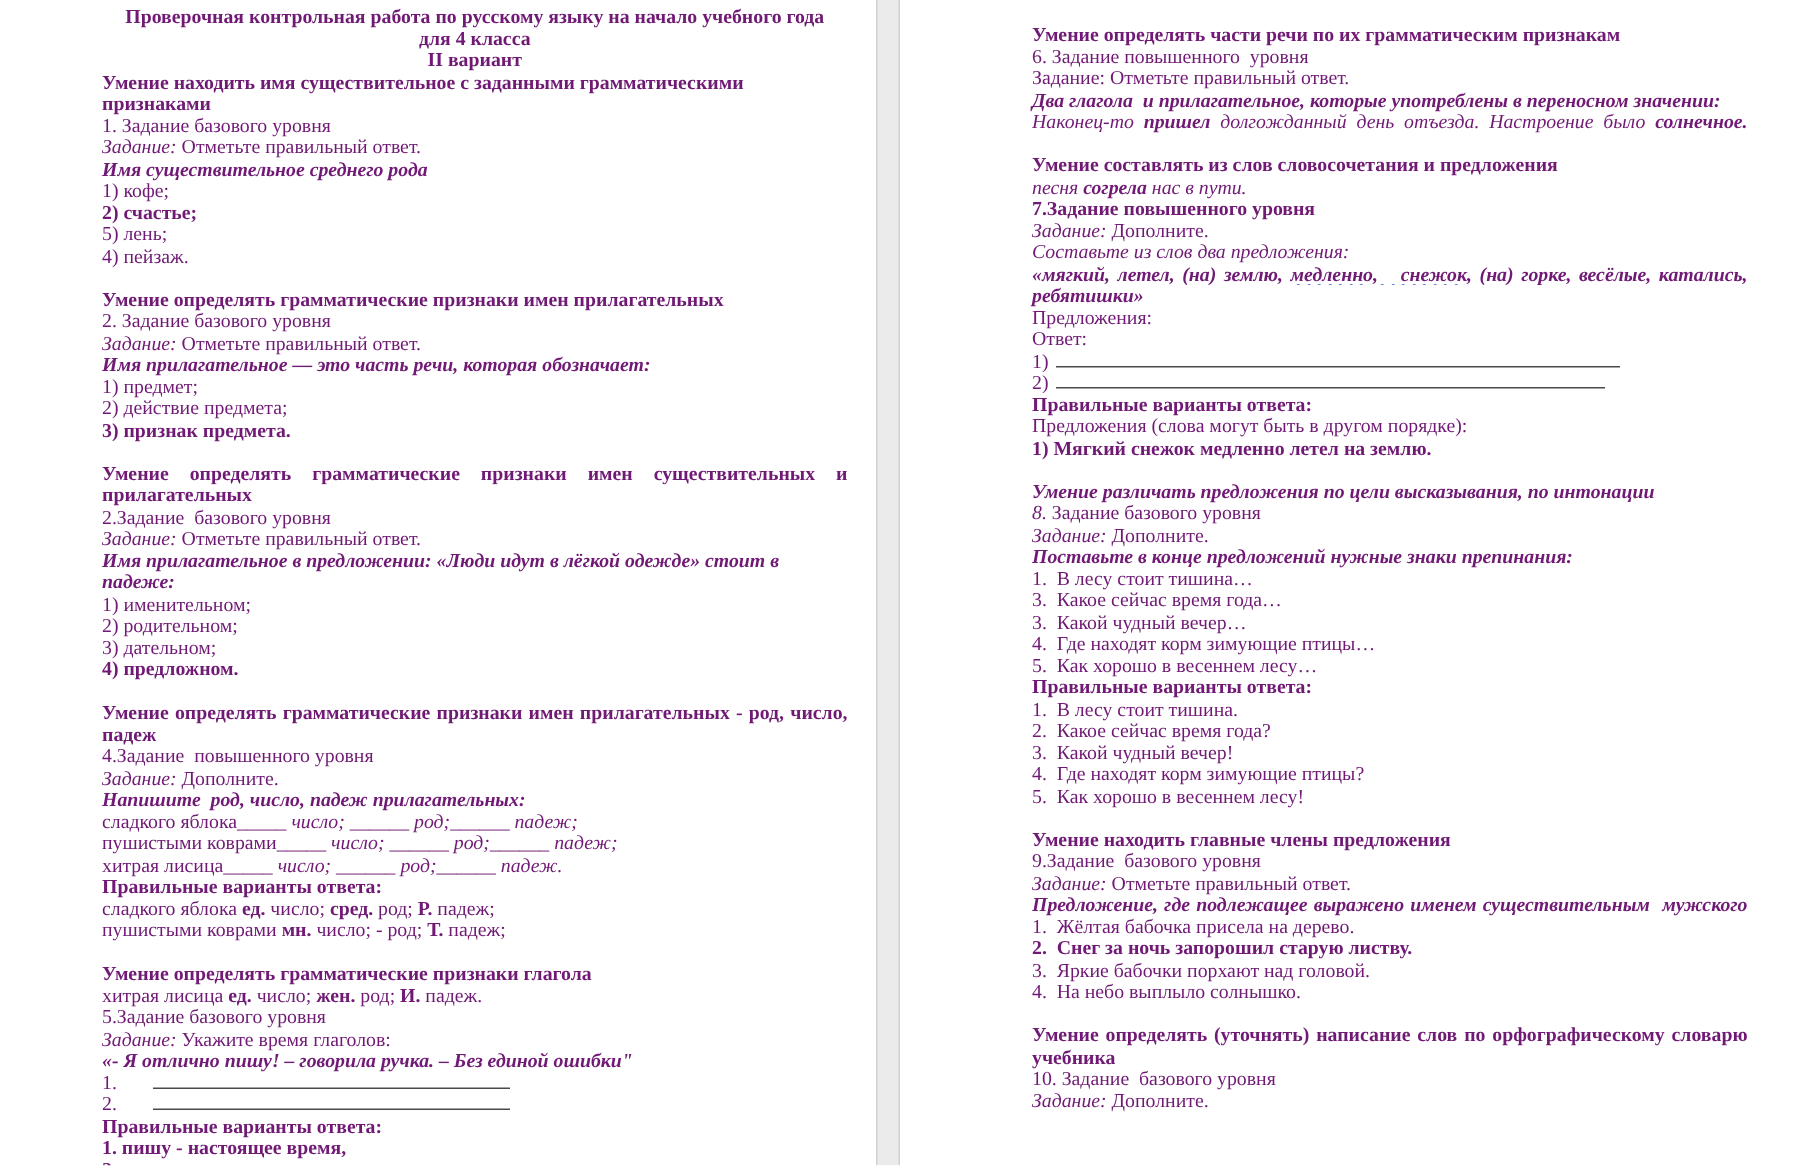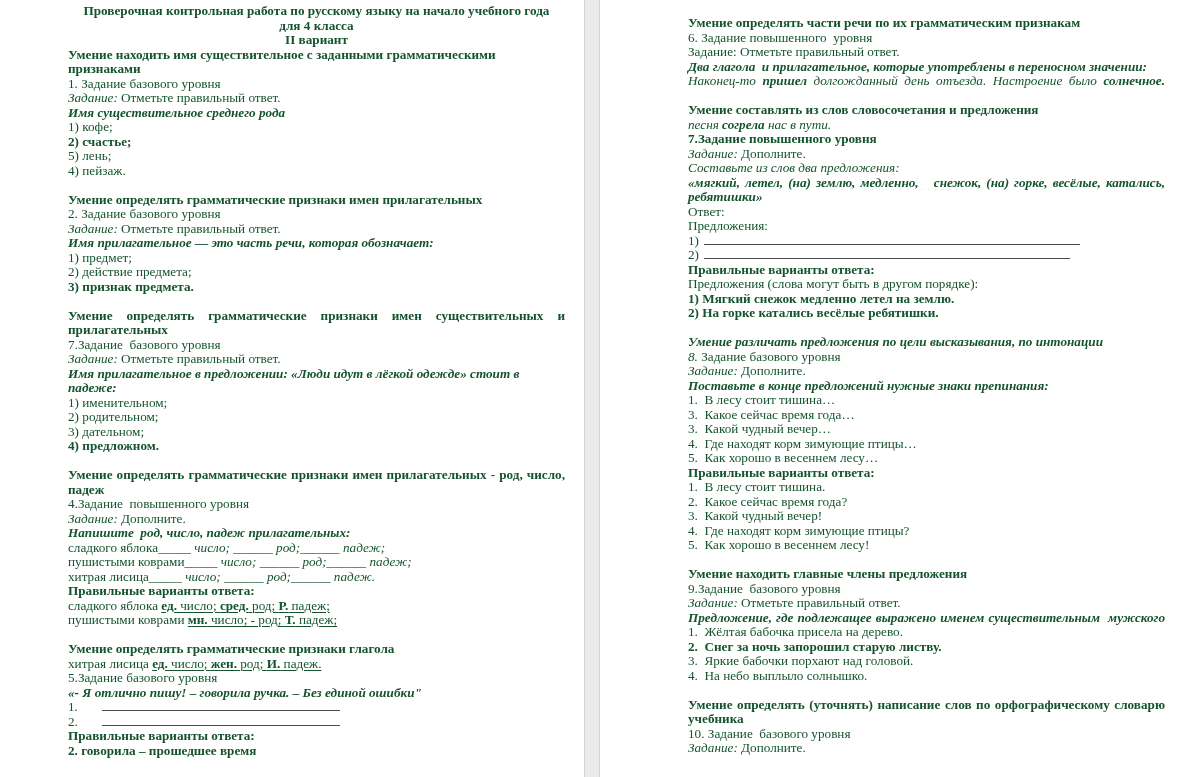--- a/index.html
+++ b/index.html
@@ -1,38 +1,38 @@
 <!DOCTYPE html>
 <html><head>
 <meta charset="utf-8">
 <style>
   html,body{margin:0;padding:0;background:#ffffff;}
   .screen{
     position:relative;width:1200px;height:777px;background:#ffffff;overflow:hidden;
-    font-family:"Liberation Serif","DejaVu Serif",serif;color:#14532d;
+    font-family:"Liberation Serif","DejaVu Serif",serif;color:#701a75;
     font-size:13.2px;line-height:14.5px;
   }
   .page{position:absolute;top:0;bottom:0;background:#ffffff;}
   .page-1{left:0;width:584px;padding:4px 19px 0 68px;box-sizing:border-box;}
   .page-2{left:600px;width:600px;padding:16px 35px 0 88px;box-sizing:border-box;}
   .gutter{
     position:absolute;top:0;bottom:0;left:584px;width:16px;
     background:#ebebeb;border-left:1px solid #d2d2d2;border-right:1px solid #d2d2d2;
     box-sizing:border-box;
   }
   .line{white-space:pre-wrap;min-height:14.5px;}
   .center{text-align:center;}
   .jline{
     text-align:justify;text-align-last:justify;white-space:normal;
     height:14.5px;overflow:hidden;
   }
   .gap{margin-top:14.5px;}
   .b{font-weight:bold;}
   .i{font-style:italic;}
-  .u{text-decoration:underline;text-decoration-thickness:1px;text-underline-offset:2px;}
+  .u{text-decoration-thickness:1px;text-underline-offset:2px;}
   .w{
     text-decoration-line:underline;text-decoration-style:wavy;
     text-decoration-color:#3f64cf;text-decoration-thickness:1px;
     text-underline-offset:2px;
   }
   .blank{
     display:inline-block;height:10px;border-bottom:1px solid #4a4a4a;
     vertical-align:baseline;
   }
 </style>
@@ -54,69 +54,70 @@
       <div class="line"><span class="">4) пейзаж.</span></div>
       <div class="line gap"><span class="b ">Умение определять грамматические признаки имен прилагательных</span></div>
       <div class="line"><span class="">2. Задание базового уровня</span></div>
       <div class="line"><span class="i ">Задание:</span><span class=""> Отметьте правильный ответ.</span></div>
       <div class="line"><span class="b i ">Имя прилагательное — это часть речи, которая обозначает:</span></div>
       <div class="line"><span class="">1) предмет;</span></div>
       <div class="line"><span class="">2) действие предмета;</span></div>
       <div class="line"><span class="b ">3) признак предмета.</span></div>
       <div class="line jline gap"><span class="b ">Умение определять грамматические признаки имен существительных и</span></div>
       <div class="line"><span class="b ">прилагательных</span></div>
-      <div class="line"><span class="">7.Задание  базового уровня</span></div>
+      <div class="line"><span class="">2.Задание  базового уровня</span></div>
       <div class="line"><span class="i ">Задание:</span><span class=""> Отметьте правильный ответ.</span></div>
       <div class="line"><span class="b i ">Имя прилагательное в предложении: «Люди идут в лёгкой одежде» стоит в падеже:</span></div>
       <div class="line"><span class="">1) именительном;</span></div>
       <div class="line"><span class="">2) родительном;</span></div>
       <div class="line"><span class="">3) дательном;</span></div>
       <div class="line"><span class="b ">4) предложном.</span></div>
       <div class="line jline gap"><span class="b ">Умение определять грамматические признаки имен прилагательных - род, число,</span></div>
       <div class="line"><span class="b ">падеж</span></div>
       <div class="line"><span class="">4.Задание  повышенного уровня</span></div>
       <div class="line"><span class="i ">Задание:</span><span class=""> Дополните.</span></div>
       <div class="line"><span class="b i ">Напишите  род, число, падеж прилагательных:</span></div>
       <div class="line"><span class="">сладкого яблока_____ </span><span class="i ">число; </span><span class="">______ </span><span class="i ">род;</span><span class="">______ </span><span class="i ">падеж;</span></div>
       <div class="line"><span class="">пушистыми коврами_____ </span><span class="i ">число; </span><span class="">______ </span><span class="i ">род;</span><span class="">______ </span><span class="i ">падеж;</span></div>
       <div class="line"><span class="">хитрая лисица_____ </span><span class="i ">число; </span><span class="">______ </span><span class="i ">род;</span><span class="">______ </span><span class="i ">падеж.</span></div>
       <div class="line"><span class="b ">Правильные варианты ответа:</span></div>
       <div class="line"><span class="">сладкого яблока </span><span class="b u ">ед.</span><span class="u "> число; </span><span class="b u ">сред.</span><span class="u "> род; </span><span class="b u ">Р.</span><span class="u "> падеж;</span></div>
       <div class="line"><span class="">пушистыми коврами </span><span class="b u ">мн.</span><span class="u "> число; - род; </span><span class="b u ">Т.</span><span class="u "> падеж;</span></div>
       <div class="line gap"><span class="b ">Умение определять грамматические признаки глагола</span></div>
       <div class="line"><span class="">хитрая лисица </span><span class="b u ">ед.</span><span class="u "> число; </span><span class="b u ">жен.</span><span class="u "> род; </span><span class="b u ">И.</span><span class="u "> падеж.</span></div>
       <div class="line"><span class="">5.Задание базового уровня</span></div>
+      <div class="line"><span class="i ">Задание:</span><span class=""> Укажите время глаголов:</span></div>
       <div class="line"><span class="b i ">«- Я отлично пишу! – говорила ручка. – Без единой ошибки"</span></div>
       <div class="line"><span class="">1.</span><span class="blank" style="width: 238px; margin-left: 24px;"></span></div>
       <div class="line"><span class="">2.</span><span class="blank" style="width: 238px; margin-left: 24px;"></span></div>
       <div class="line"><span class="b ">Правильные варианты ответа:</span></div>
+      <div class="line"><span class="b ">1. пишу - настоящее время,</span></div>
       <div class="line"><span class="b ">2. говорила – прошедшее время</span></div>
     </div>
   <div class="gutter"></div>
   <div class="page page-2">
       <div class="line"><span class="b ">Умение определять части речи по их грамматическим признакам</span></div>
       <div class="line"><span class="">6. Задание повышенного  уровня</span></div>
       <div class="line"><span class="">Задание: Отметьте правильный ответ.</span></div>
       <div class="line"><span class="b i ">Два глагола  и прилагательное, которые употреблены в переносном значении:</span></div>
       <div class="line jline"><span class="i ">Наконец-то </span><span class="b i ">пришел</span><span class="i "> долгожданный день отъезда. Настроение было </span><span class="b i ">солнечное.</span><span class="i "> Веселая</span></div>
       <div class="line gap"><span class="b ">Умение составлять из слов словосочетания и предложения</span></div>
       <div class="line"><span class="i ">песня </span><span class="b i ">согрела</span><span class="i "> нас в пути.</span></div>
       <div class="line"><span class="b ">7.Задание повышенного уровня</span></div>
       <div class="line"><span class="i ">Задание:</span><span class=""> Дополните.</span></div>
       <div class="line"><span class="i ">Составьте из слов два предложения:</span></div>
       <div class="line jline"><span class="b i ">«мягкий, летел, (на) землю, </span><span class="b i w ">медленно,&nbsp;&nbsp;&nbsp;снежок,</span><span class="b i "> (на) горке, весёлые, катались,</span></div>
       <div class="line"><span class="b i ">ребятишки»</span></div>
+      <div class="line"><span class="">Предложения:</span></div>
       <div class="line"><span class="">Ответ:</span></div>
-      <div class="line"><span class="">Предложения:</span></div>
       <div class="line"><span class="">1) </span><span class="blank" style="width: 376px; margin-left: 2px;"></span></div>
       <div class="line"><span class="">2) </span><span class="blank" style="width: 366px; margin-left: 2px;"></span></div>
       <div class="line"><span class="b ">Правильные варианты ответа:</span></div>
       <div class="line"><span class="">Предложения (слова могут быть в другом порядке):</span></div>
       <div class="line"><span class="b ">1) Мягкий снежок медленно летел на землю.</span></div>
-      <div class="line"><span class="b ">2) На горке катались весёлые ребятишки.</span></div>
       <div class="line gap"><span class="b i ">Умение различать предложения по цели высказывания, по интонации</span></div>
       <div class="line"><span class="i ">8.</span><span class=""> Задание базового уровня</span></div>
       <div class="line"><span class="i ">Задание:</span><span class=""> Дополните.</span></div>
       <div class="line"><span class="b i ">Поставьте в конце предложений нужные знаки препинания:</span></div>
       <div class="line"><span class="">1.  В лесу стоит тишина…</span></div>
       <div class="line"><span class="">3.  Какое сейчас время года…</span></div>
       <div class="line"><span class="">3.  Какой чудный вечер…</span></div>
       <div class="line"><span class="">4.  Где находят корм зимующие птицы…</span></div>
       <div class="line"><span class="">5.  Как хорошо в весеннем лесу…</span></div>
       <div class="line"><span class="b ">Правильные варианты ответа:</span></div>

